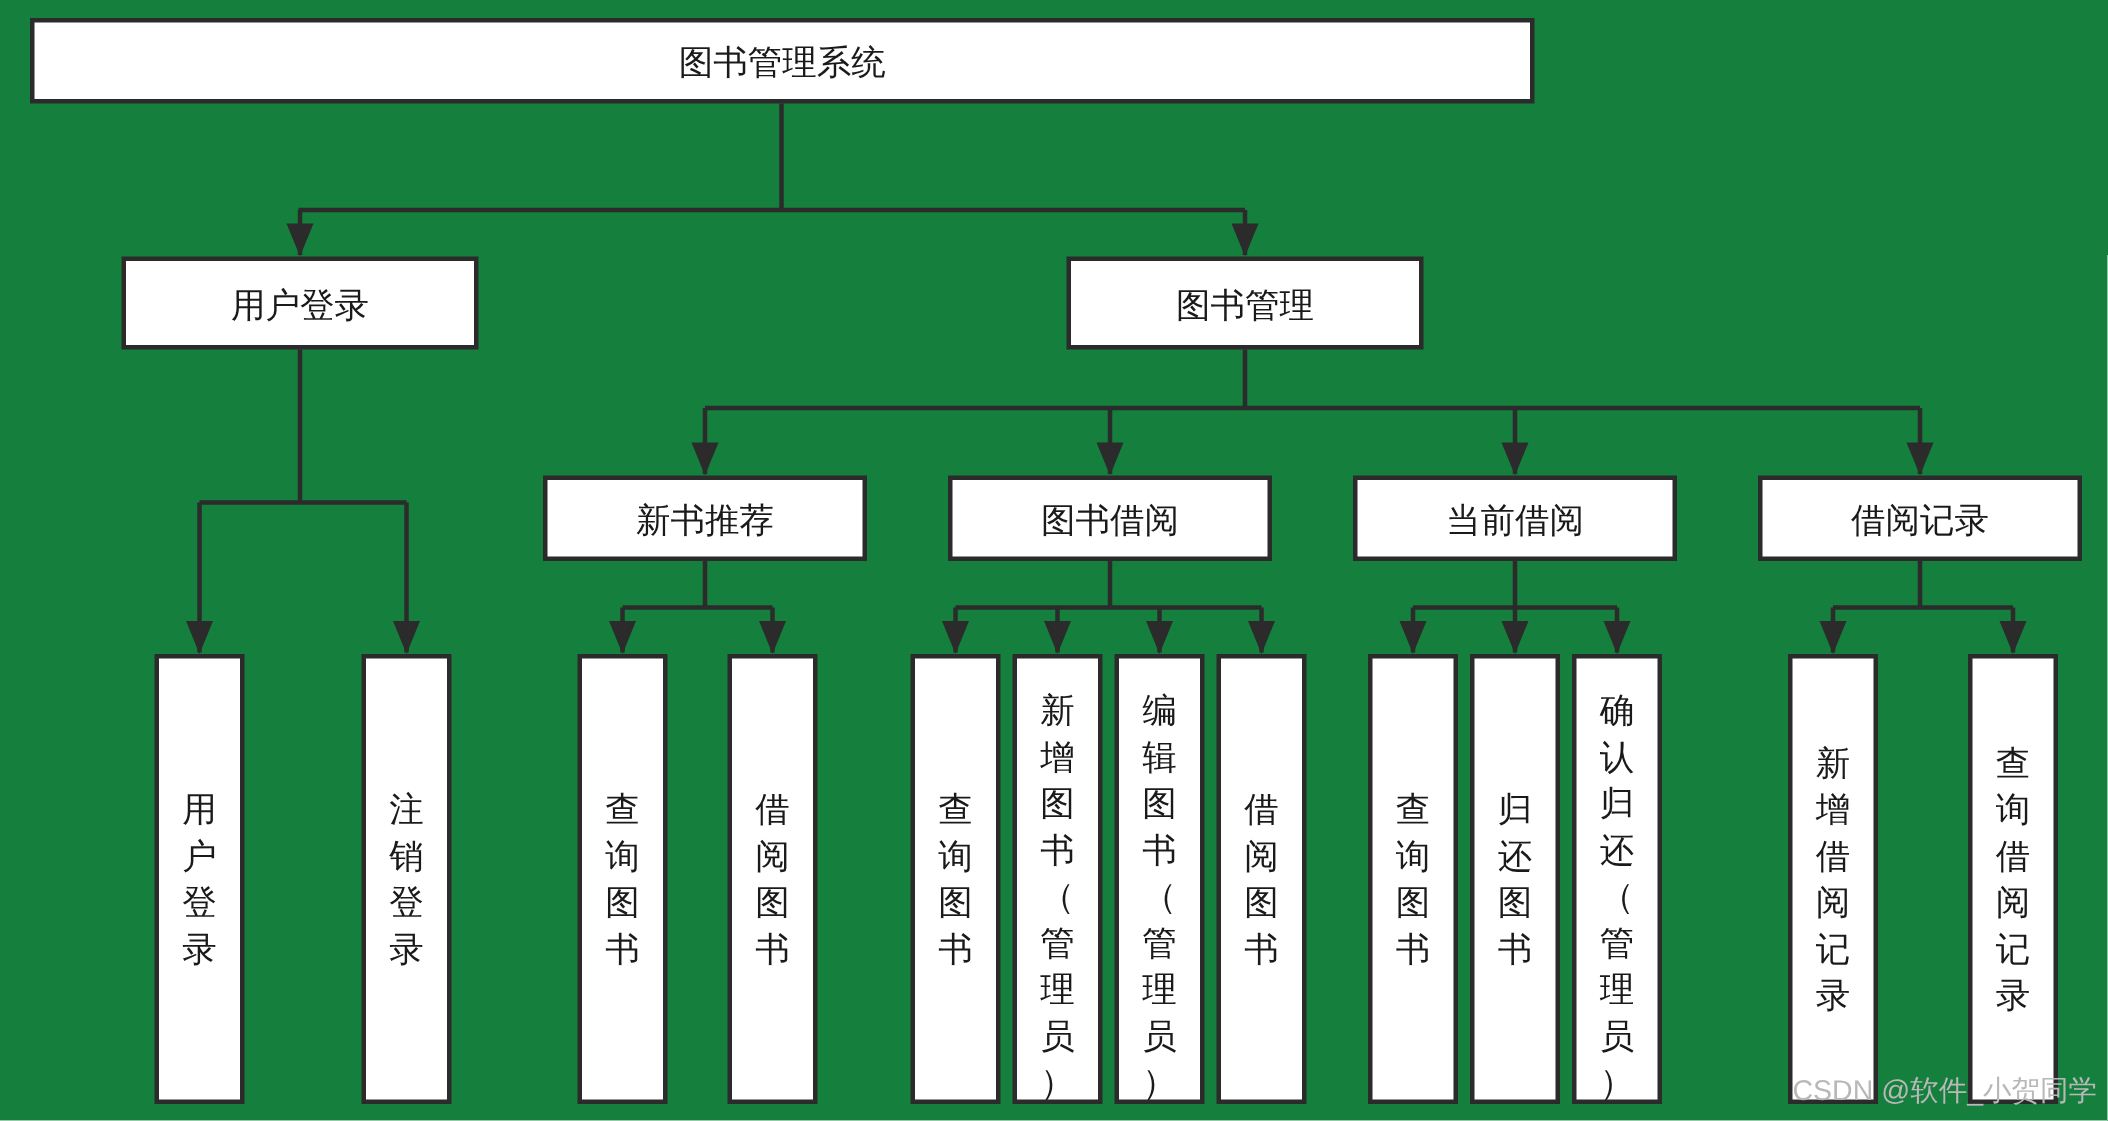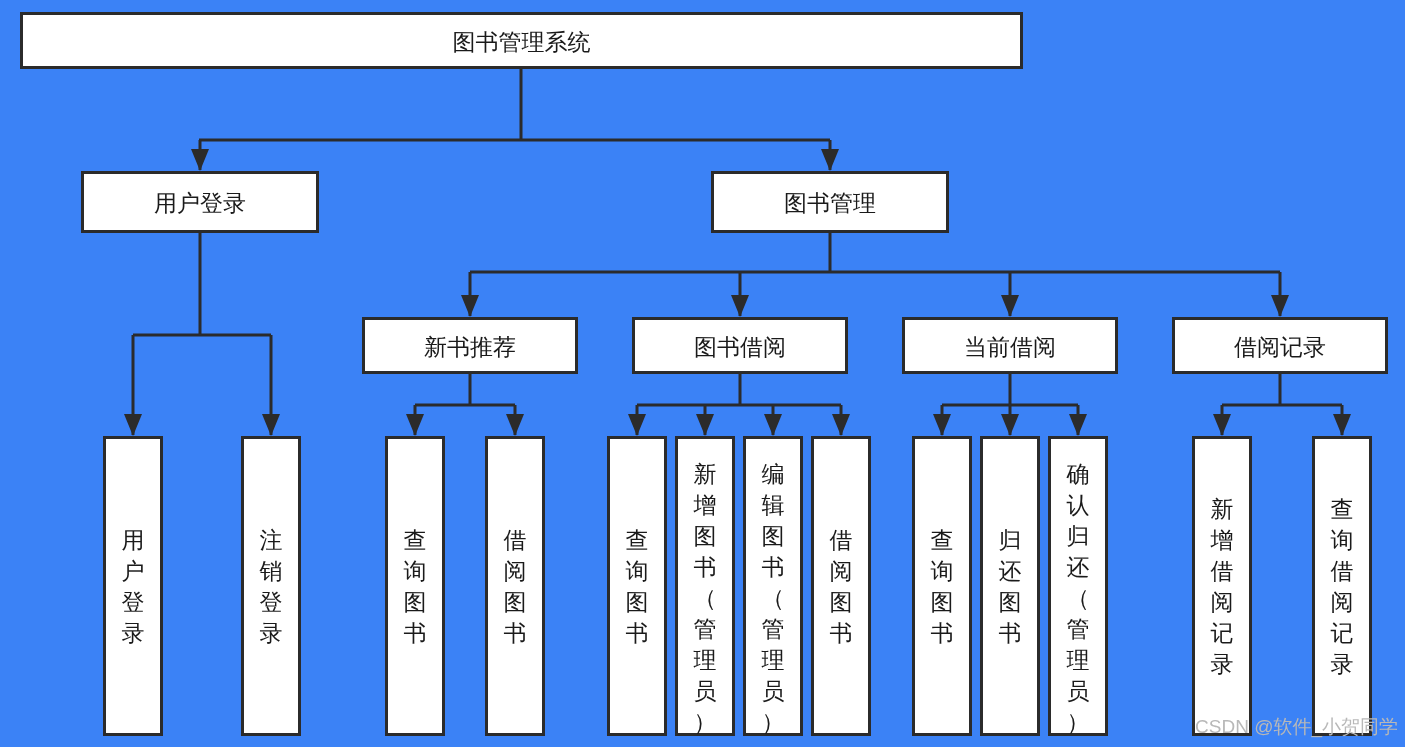--- a/index.html
+++ b/index.html
@@ -11,21 +11,21 @@
   body {
     width: 1405px;
     height: 747px;
     font-family: "Liberation Sans", "DejaVu Sans", sans-serif;
     overflow: hidden;
   }
   #diagram-root {
     position: relative;
     width: 1405px;
     height: 747px;
-    background: #3b82f6;
+    background: #15803d;
   }
   svg.diagram-canvas {
     position: absolute;
     left: 0;
     top: 0;
     width: 1405px;
     height: 747px;
     display: block;
   }
   .node-box {

